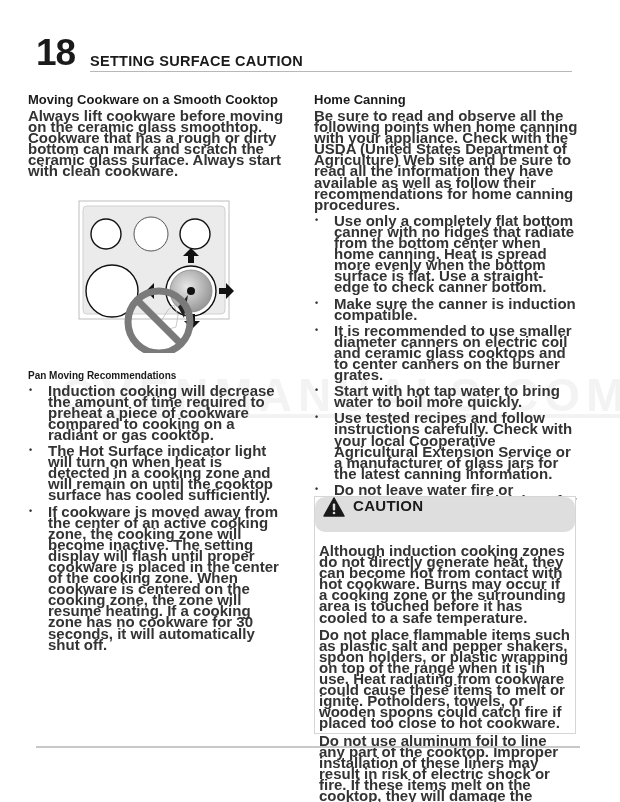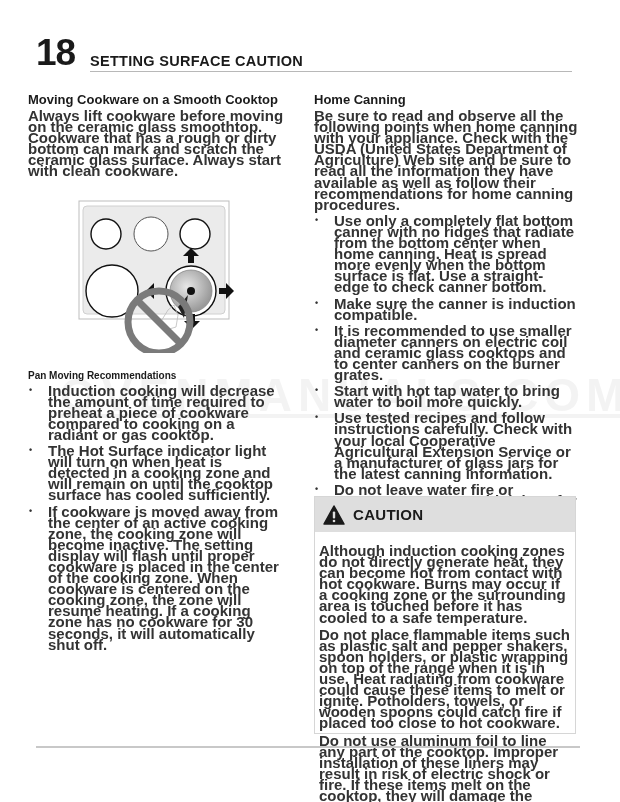--- a/index.html
+++ b/index.html
@@ -51,21 +51,21 @@
       position: relative; width: 258px; height: 158px; margin-top: 18px;
     }
     .figure-caption { margin-top: 2px; }
     .pan-heading { margin-top: 16px; }
 
     .caution-box {
       position: absolute; left: 314px; top: 496px; width: 262px; height: 238px;
       border: 1px solid #d6d6d6; background: #fff;
     }
     .caution-header {
-      height: 35px; background: #dedede; display: flex; align-items: center; padding-left: 8px;
+      height: 35px; background: #dedede; display: flex; align-items: flex-start; padding-left: 8px; border-radius: 10px;
     }
     .caution-title {
       font-family: "Liberation Sans", sans-serif; font-weight: bold; font-size: 15px;
       color: #1a1a1a; margin-left: 8px; letter-spacing: 0.3px;
     }
     .caution-body { padding: 13px 4px 0 4px; }
     .caution-body p { margin-bottom: 6px; }
 
     .watermark {
       position: absolute; left: 60px; top: 368px; width: 520px;

